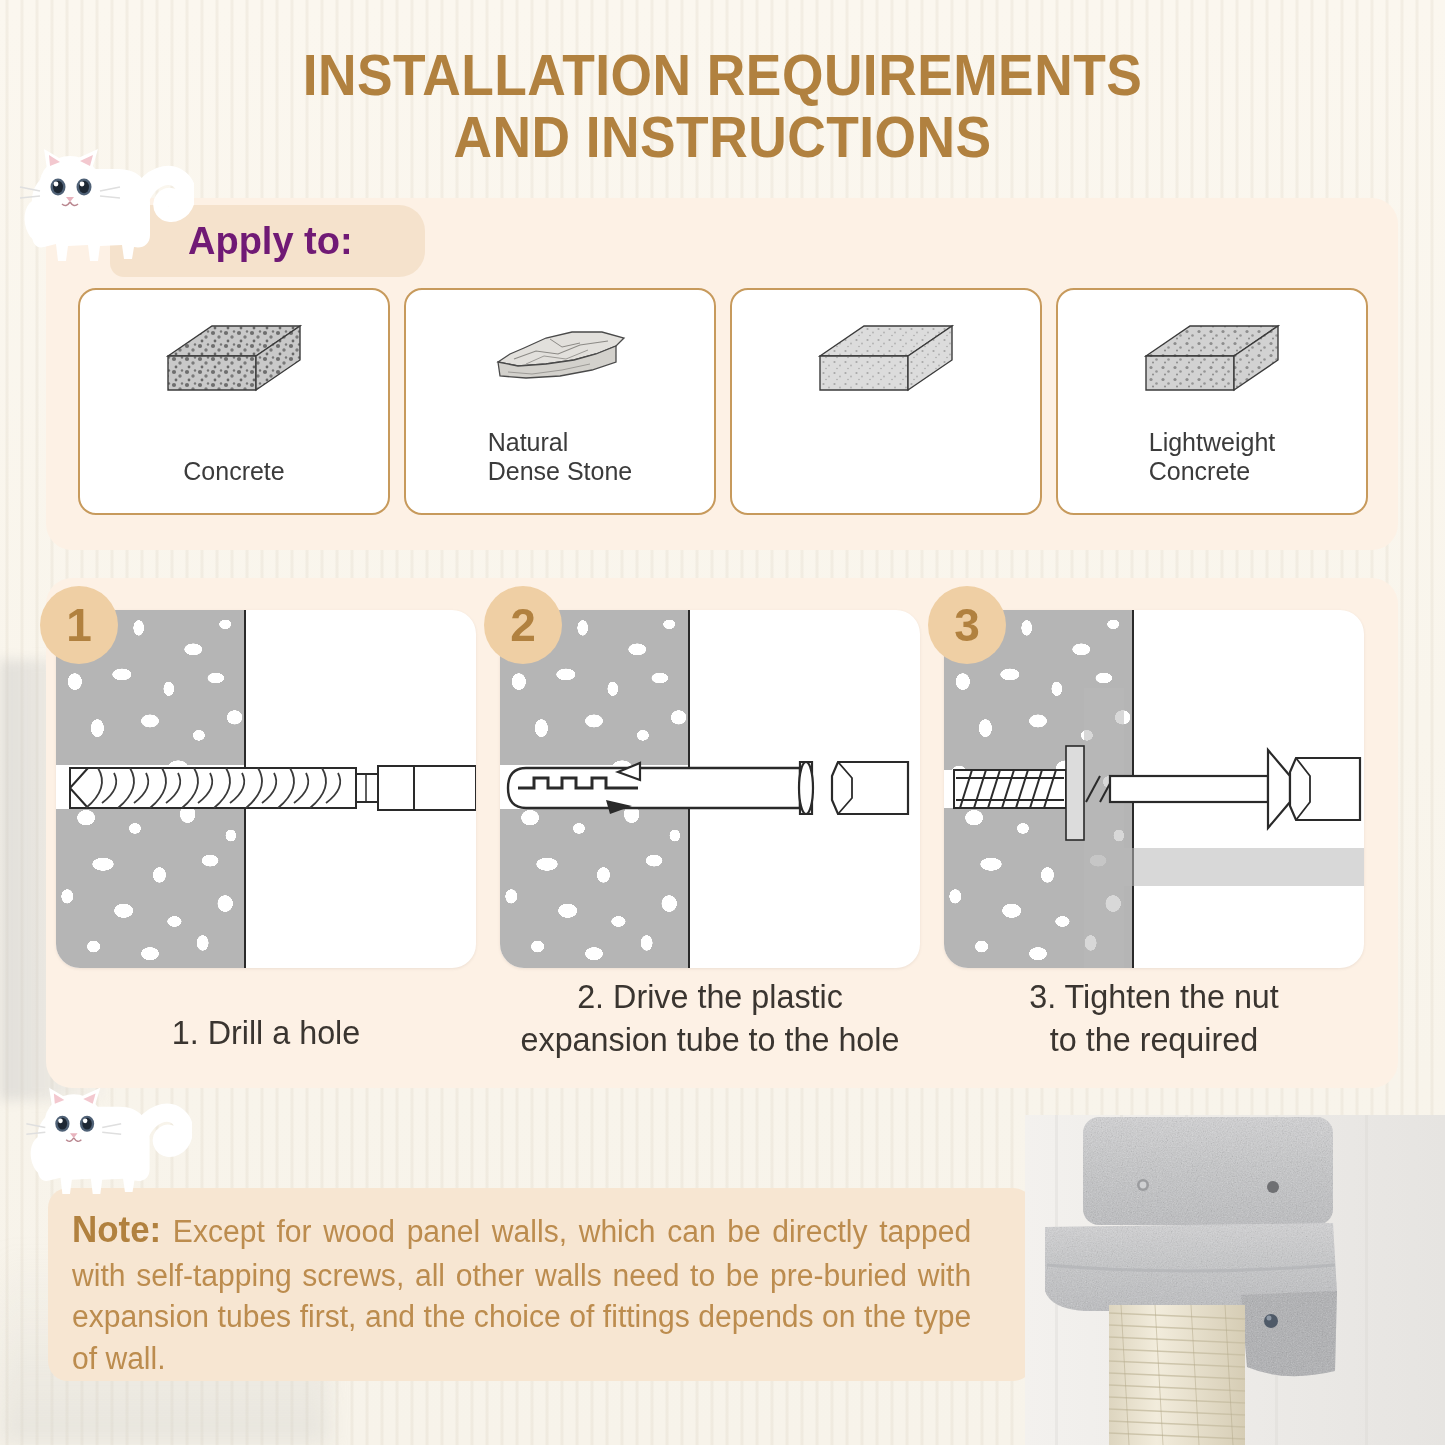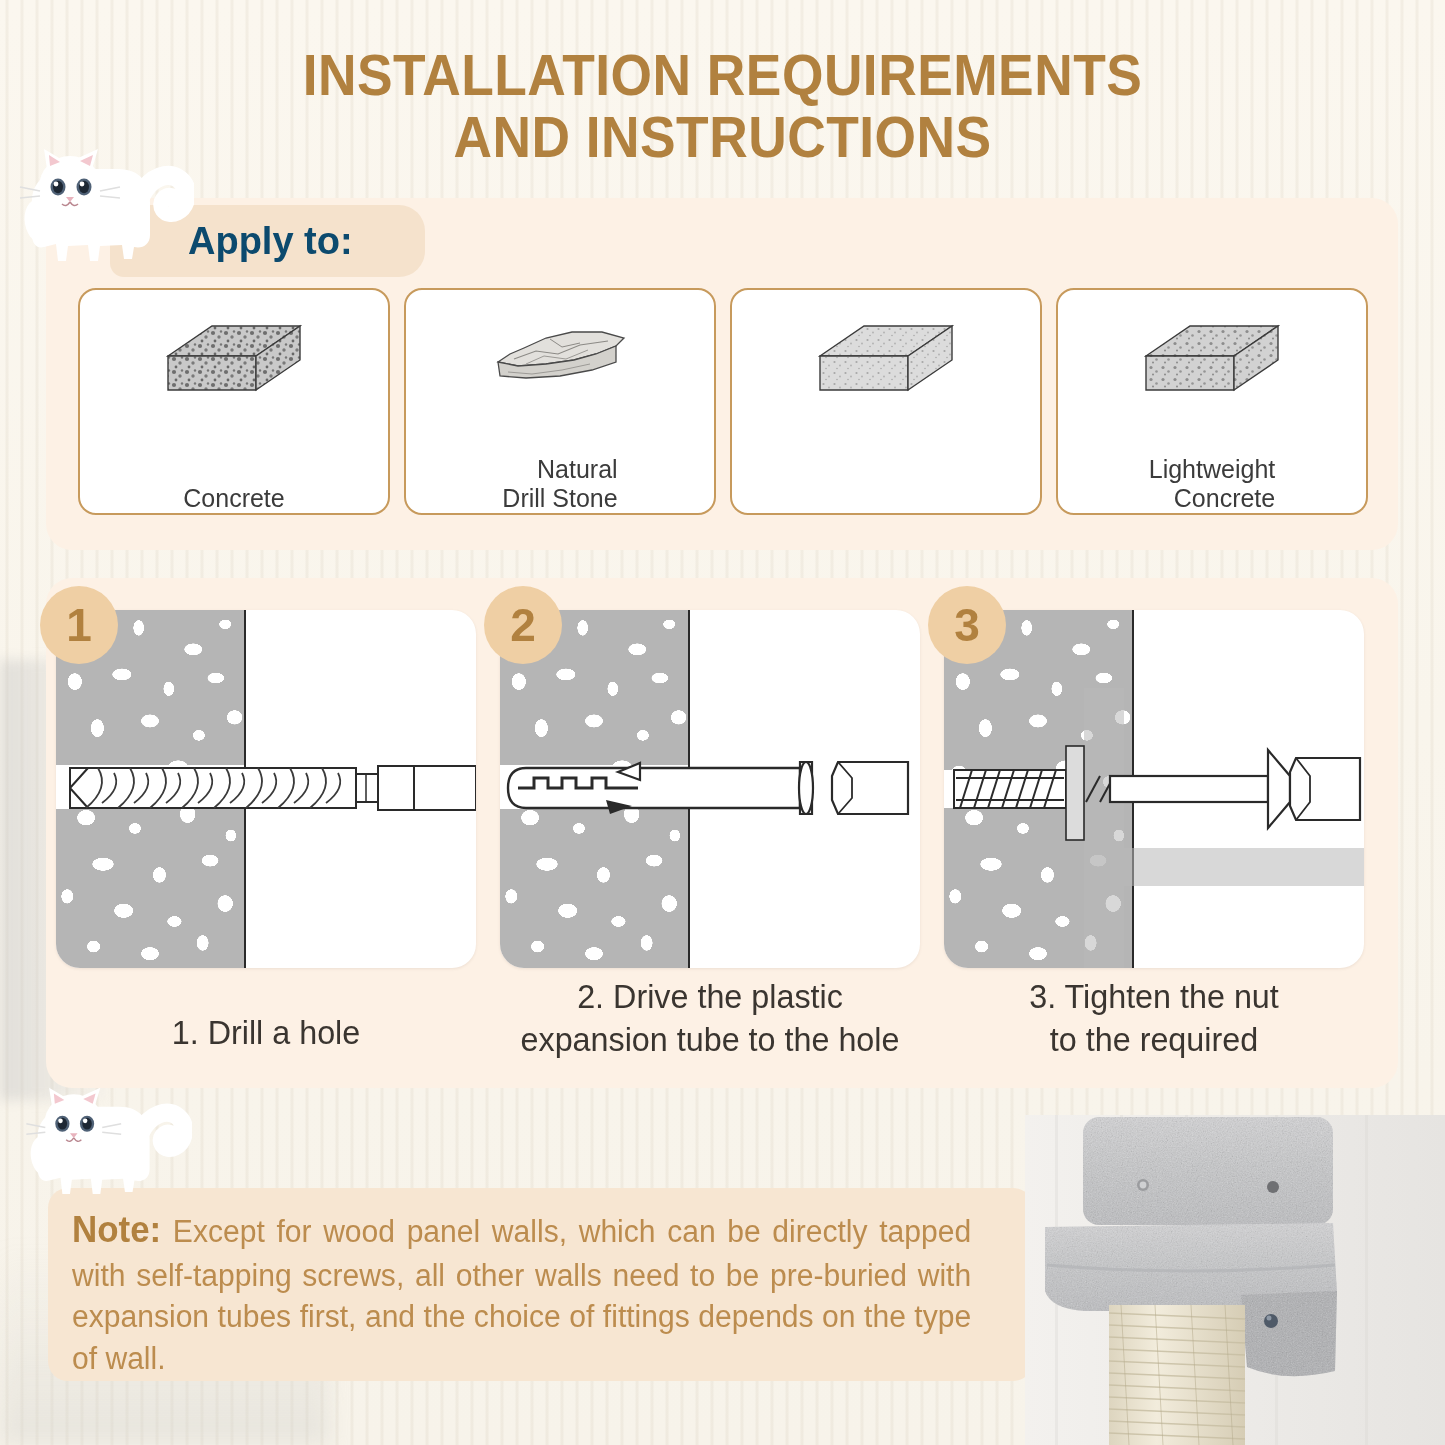--- a/index.html
+++ b/index.html
@@ -72,21 +72,21 @@
   #apply-pill {
     position: absolute;
     left: 110px; top: 205px;
     width: 315px; height: 72px;
     background: #f5e2cc;
     border-radius: 14px 26px 26px 14px;
     display: flex; align-items: center;
   }
   #apply-label {
     margin-left: 78px;
-    color: #0c4a6e;
+    color: #701a75;
     font-size: 38px;
     font-weight: 700;
   }
 
   #material-row {
     position: absolute;
     left: 78px; top: 288px;
     width: 1290px; height: 227px;
     display: flex;
     gap: 14px;
@@ -97,22 +97,22 @@
     border: 2px solid #c79a5c;
     border-radius: 18px;
     display: flex;
     flex-direction: column;
     align-items: center;
     padding-top: 14px;
   }
   .material-art { width: 152px; height: 100px; }
   .material-label {
     margin-top: auto;
-    margin-bottom: 1px;
-    text-align: right;
+    margin-bottom: 28px;
+    text-align: left;
     color: #3b3b3b;
     font-size: 25px;
     line-height: 1.14;
     padding: 0 4px;
   }
 
   
   #steps-panel {
     position: absolute;
     left: 46px; top: 578px;
@@ -291,21 +291,21 @@
     <svg class="material-art" viewBox="0 0 152 100">
       <polygon points="14,58 26,50 40,44 62,34 88,28 118,28 140,34 132,42 112,50 90,56 62,60 34,62" fill="#e2e0dc" stroke="#4a4a4a" stroke-width="1.3"></polygon>
       <polygon points="14,58 34,62 62,60 90,56 112,50 132,42 132,58 108,66 76,72 42,74 16,72" fill="#d3d1cc" stroke="#4a4a4a" stroke-width="1.3"></polygon>
       <path d="M30,55 L52,47 L74,50 L96,41 L124,37" fill="none" stroke="#8c8a86" stroke-width="1.1"></path>
       <path d="M42,60 L60,52 L82,55 L104,46" fill="none" stroke="#9c9a96" stroke-width="1"></path>
       <path d="M24,68 L48,70 L78,66 L106,60" fill="none" stroke="#9c9a96" stroke-width="1"></path>
       <path d="M66,35 L78,43 L96,39" fill="none" stroke="#8c8a86" stroke-width="1"></path>
     </svg>
     <div class="material-label">
       <span>Natural</span><br>
-      <span>Drill Stone</span>
+      <span>Dense Stone</span>
     </div>
   </div>
 
 
   <div class="material-card">
     <svg class="material-art" viewBox="0 0 152 100">
       <defs>
         <pattern id="spk-fine" width="11" height="11" patternUnits="userSpaceOnUse">
           <rect width="11" height="11" fill="#dcdcdc"></rect>
           <circle cx="2.5" cy="3" r="1.1" fill="#a8a8a8"></circle>

